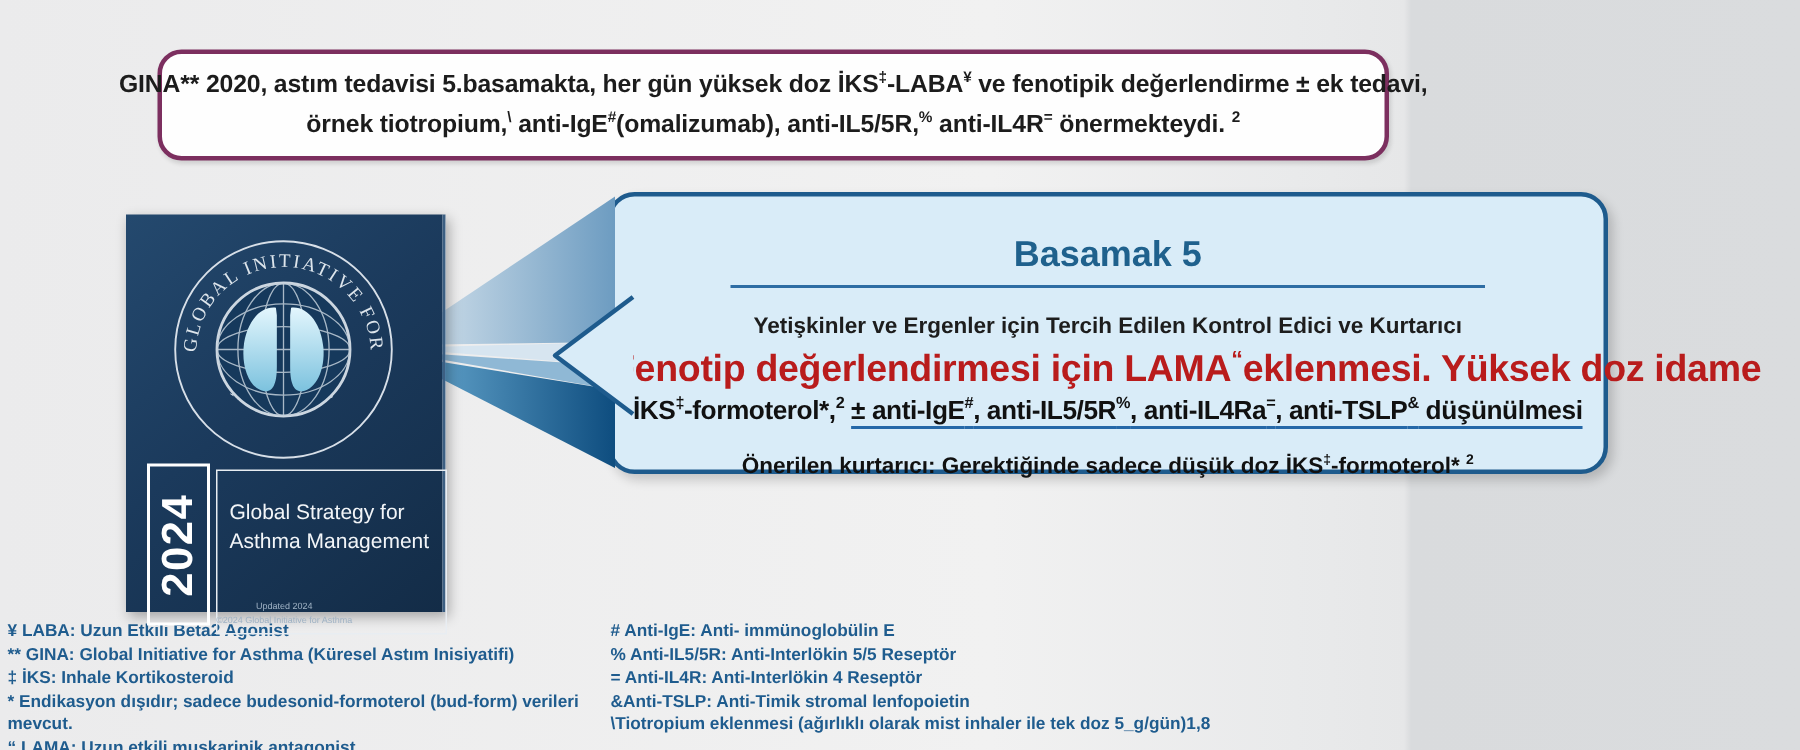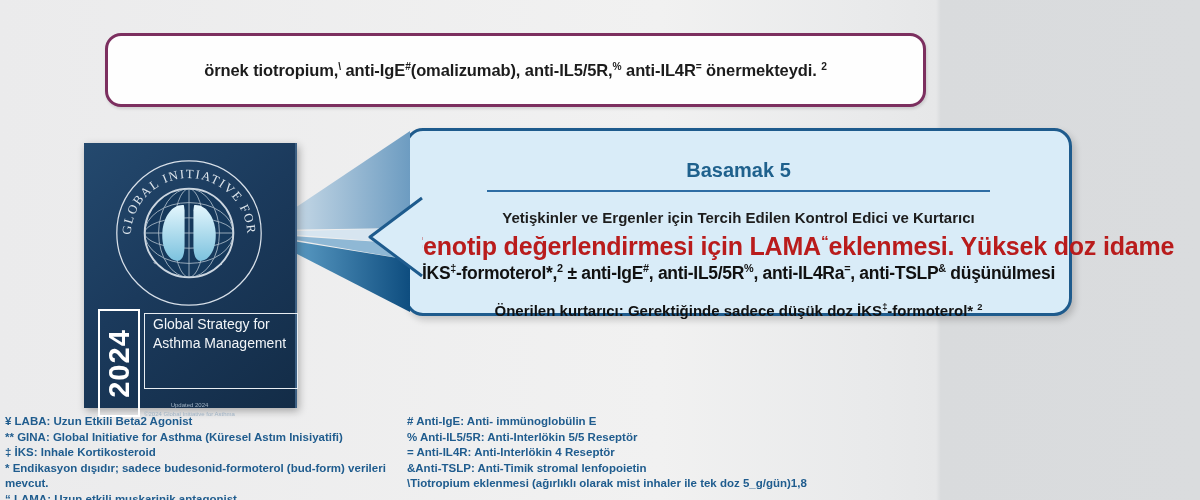--- a/index.html
+++ b/index.html
@@ -26,40 +26,41 @@
   sup{font-size:62%;font-weight:700;line-height:0;}
 
   
   .callout{
     left:405px;top:128px;width:661px;height:182px;
     background:#d9ecf8;border:3px solid #1e5b8d;border-radius:18px;
     box-shadow:3px 4px 7px rgba(0,0,0,.18);
     text-align:center;z-index:1;
   }
   .callout .title{
-    margin-top:24px;font-size:20px;font-weight:700;color:#1f618d;line-height:30px;
+    margin-top:24px;font-size:24px;font-weight:700;color:#1f618d;line-height:30px;
   }
   .callout .divider{
     width:76%;height:2px;background:#2e6da4;margin:5px auto 6px auto;
   }
   .callout .subtitle{
     font-size:15px;font-weight:600;color:#1d1d1d;line-height:21px;white-space:nowrap;margin-top:15px;
   }
   .callout .bline1{
     margin-top:5px;font-size:25px;font-weight:700;color:#b91c1c;line-height:27px;
     white-space:nowrap;letter-spacing:-.2px;
   }
   .callout .bline2{
     font-size:17.5px;font-weight:700;color:#111;line-height:27px;
     white-space:nowrap;letter-spacing:-.3px;
   }
   .callout .bline3{
     margin-top:13px;font-size:15px;font-weight:700;color:#111;line-height:21px;white-space:nowrap;
   }
   .u{
+    text-decoration:underline;
     text-decoration-color:#2568a8;
     text-decoration-thickness:2px;
     text-underline-offset:5px;
   }
 
   
   .arrow-svg{left:252px;top:120px;z-index:2;}
 
   
   .book{
@@ -72,36 +73,37 @@
   .book-logo{left:29px;top:14px;}
   .year-box{
     left:14px;top:166px;width:38px;height:104px;border:2px solid #fff;
     display:flex;align-items:center;justify-content:center;
   }
   .year-box span{
     transform:rotate(-90deg);font-size:29px;font-weight:700;color:#fff;letter-spacing:1px;
   }
   .book-title-box{
     left:60px;top:170px;width:136px;height:72px;border:1.5px solid #e8edf2;
-    padding:1px 8px;color:#f2f5f8;font-size:14px;line-height:1.33;text-align:left;
+    padding:18px 8px;color:#f2f5f8;font-size:14px;line-height:1.33;text-align:left;
   }
   .book-caption{
     left:0;top:258px;width:211px;text-align:center;color:#9fb2c4;
     font-size:6px;line-height:9px;
   }
 
   
   .fn-col{top:414px;color:#1f5c8e;font-weight:700;font-size:11.5px;line-height:15.6px;}
   .fn-left{left:5px;width:400px;}
   .fn-right{left:407px;width:560px;}
 </style>
 </head>
 <body>
 
 <div class="abs top-box">
+  <div class="line"><span>GINA** 2020, astım tedavisi 5.basamakta, her gün yüksek doz İKS</span><sup>‡</sup><span>-LABA</span><sup>¥</sup><span> ve fenotipik değerlendirme ± ek tedavi,</span></div>
   <div class="line"><span>örnek tiotropium,</span><sup>\</sup><span> anti-IgE</span><sup>#</sup><span>(omalizumab), anti-IL5/5R,</span><sup>%</sup><span> anti-IL4R</span><sup>=</sup><span> önermekteydi. </span><sup>2</sup></div>
 </div>
 
 <div class="abs callout">
   <div class="title">Basamak 5</div>
   <div class="divider"></div>
   <div class="subtitle">Yetişkinler ve Ergenler için Tercih Edilen Kontrol Edici ve Kurtarıcı</div>
   <div class="bline1"><span>Fenotip değerlendirmesi için LAMA</span><sup>“</sup><span>eklenmesi. Yüksek doz idame</span></div>
   <div class="bline2"><span>İKS</span><sup>‡</sup><span>-formoterol*,</span><sup>2</sup><span> </span><span class="u"><span>± anti-IgE</span><sup>#</sup><span>, anti-IL5/5R</span><sup>%</sup><span>, anti-IL4Ra</span><sup>=</sup><span>, anti-TSLP</span><sup>&amp;</sup><span> düşünülmesi</span></span></div>
   <div class="bline3"><span>Önerilen kurtarıcı: Gerektiğinde sadece düşük doz İKS</span><sup>‡</sup><span>-formoterol*  </span><sup>2</sup></div>

